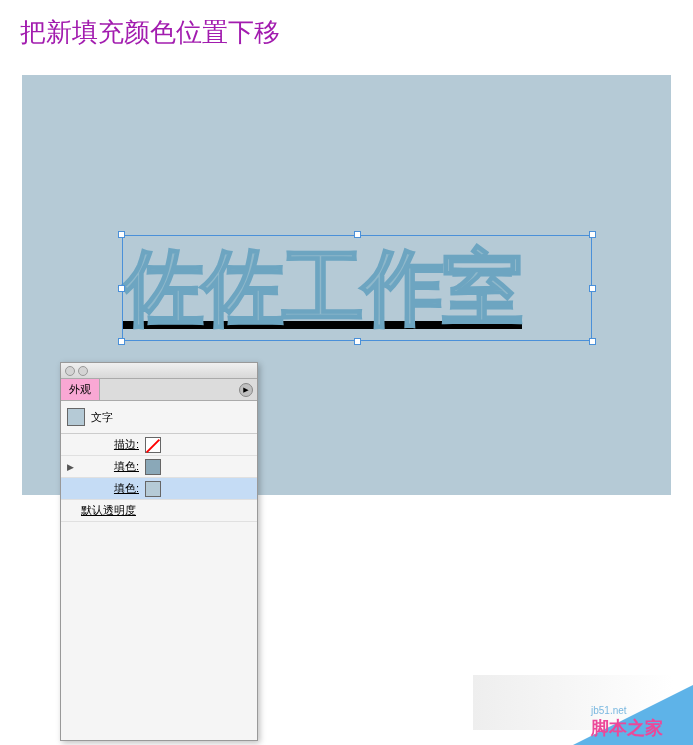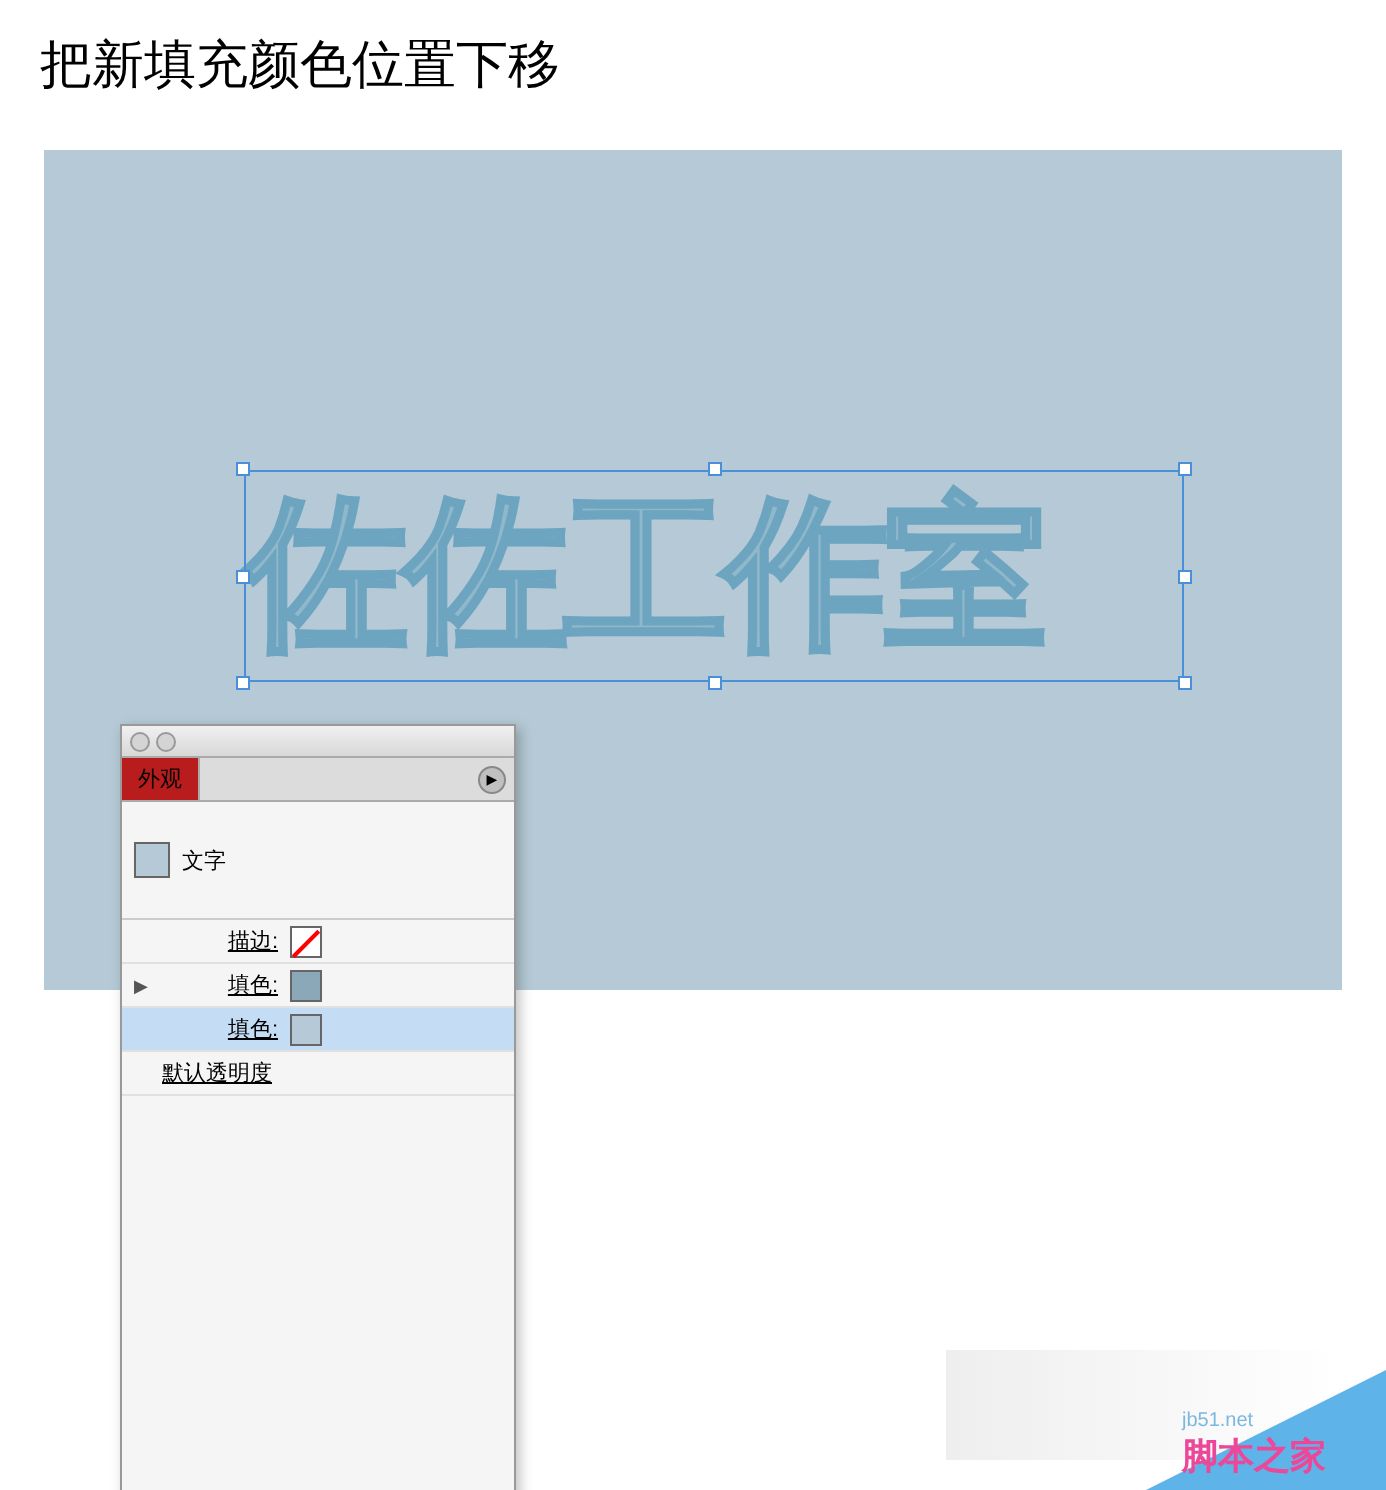--- a/index.html
+++ b/index.html
@@ -1,39 +1,39 @@
 <!DOCTYPE html>
 <html><head>
   <meta charset="utf-8">
   <style>
     * { margin: 0; padding: 0; box-sizing: border-box; }
     body { font-family: "Microsoft YaHei", Arial, sans-serif; background: #fff; width: 693px; height: 745px; position: relative; overflow: hidden; }
     
-    .page-title { font-size: 26px; color: #000000; padding: 15px 20px; font-weight: normal; }
+    .page-title { font-size: 26px; color: #a21caf; padding: 15px 20px; font-weight: normal; }
     
     .canvas-area { background: #b5cad6; margin: 10px 22px 0 22px; height: 420px; position: relative; }
     
-    .text-selection { position: absolute; top: 160px; left: 100px; width: 470px; height: 106px; }
+    .text-selection { position: absolute; top: 160px; left: 100px; width: 470px; height: 106px; text-decoration: underline; }
     .selection-border { position: absolute; inset: 0; border: 1px solid #4a90d9; }
     .selection-handle { position: absolute; width: 7px; height: 7px; background: #fff; border: 1px solid #4a90d9; }
     .h-tl { top: -4px; left: -4px; } .h-tc { top: -4px; left: 50%; margin-left: -3px; } .h-tr { top: -4px; right: -4px; }
     .h-ml { top: 50%; left: -4px; margin-top: -3px; } .h-mr { top: 50%; right: -4px; margin-top: -3px; }
     .h-bl { bottom: -4px; left: -4px; } .h-bc { bottom: -4px; left: 50%; margin-left: -3px; } .h-br { bottom: -4px; right: -4px; }
     
     .artwork-text { font-size: 82px; font-weight: bold; color: #8fb8cb; line-height: 106px; white-space: nowrap; -webkit-text-stroke: 2px #6da5c1; letter-spacing: -2px; font-family: "SimHei", sans-serif; }
     
     .panel { position: absolute; top: 362px; left: 60px; width: 198px; background: #e8e8e8; border: 1px solid #999; box-shadow: 2px 2px 6px rgba(0,0,0,0.25); }
     .panel-titlebar { height: 16px; background: linear-gradient(#f0f0f0, #d8d8d8); display: flex; align-items: center; padding: 0 4px; gap: 3px; border-bottom: 1px solid #aaa; }
     .traffic { width: 10px; height: 10px; border-radius: 50%; background: #d4d4d4; border: 1px solid #999; }
     .panel-tabs { display: flex; align-items: center; border-bottom: 1px solid #aaa; background: #dcdcdc; }
-    .panel-tab { font-size: 11px; padding: 3px 8px; background: #b91c1c; border-right: 1px solid #aaa; }
+    .panel-tab { font-size: 11px; padding: 3px 8px; background: #f9a8d4; border-right: 1px solid #aaa; }
     .panel-menu-btn { margin-left: auto; width: 14px; height: 14px; border-radius: 50%; background: #c0c0c0; border: 1px solid #888; margin-right: 4px; display: flex; align-items: center; justify-content: center; font-size: 7px; }
     
     .panel-body { background: #f5f5f5; }
-    .type-row { display: flex; align-items: center; padding: 20px 6px; border-bottom: 1px solid #ccc; gap: 6px; }
+    .type-row { display: flex; align-items: center; padding: 7px 6px; border-bottom: 1px solid #ccc; gap: 6px; }
     .swatch { width: 18px; height: 18px; border: 1px solid #666; background: #b5cad6; }
     .type-label { font-size: 11px; }
     
     .attr-row { display: flex; align-items: center; padding: 3px 6px; border-bottom: 1px solid #e0e0e0; height: 22px; }
     .attr-row.selected { background: #c5dcf5; }
     .attr-arrow { width: 14px; font-size: 9px; color: #555; }
     .attr-label { font-size: 11px; text-align: right; width: 58px; margin-right: 6px; text-decoration: underline; }
     .attr-swatch { width: 16px; height: 16px; border: 1px solid #666; }
     .none-swatch { background: #fff; position: relative; }
     .none-swatch::after { content: ""; position: absolute; top: 50%; left: -2px; right: -2px; height: 2px; background: red; transform: rotate(-45deg); }

